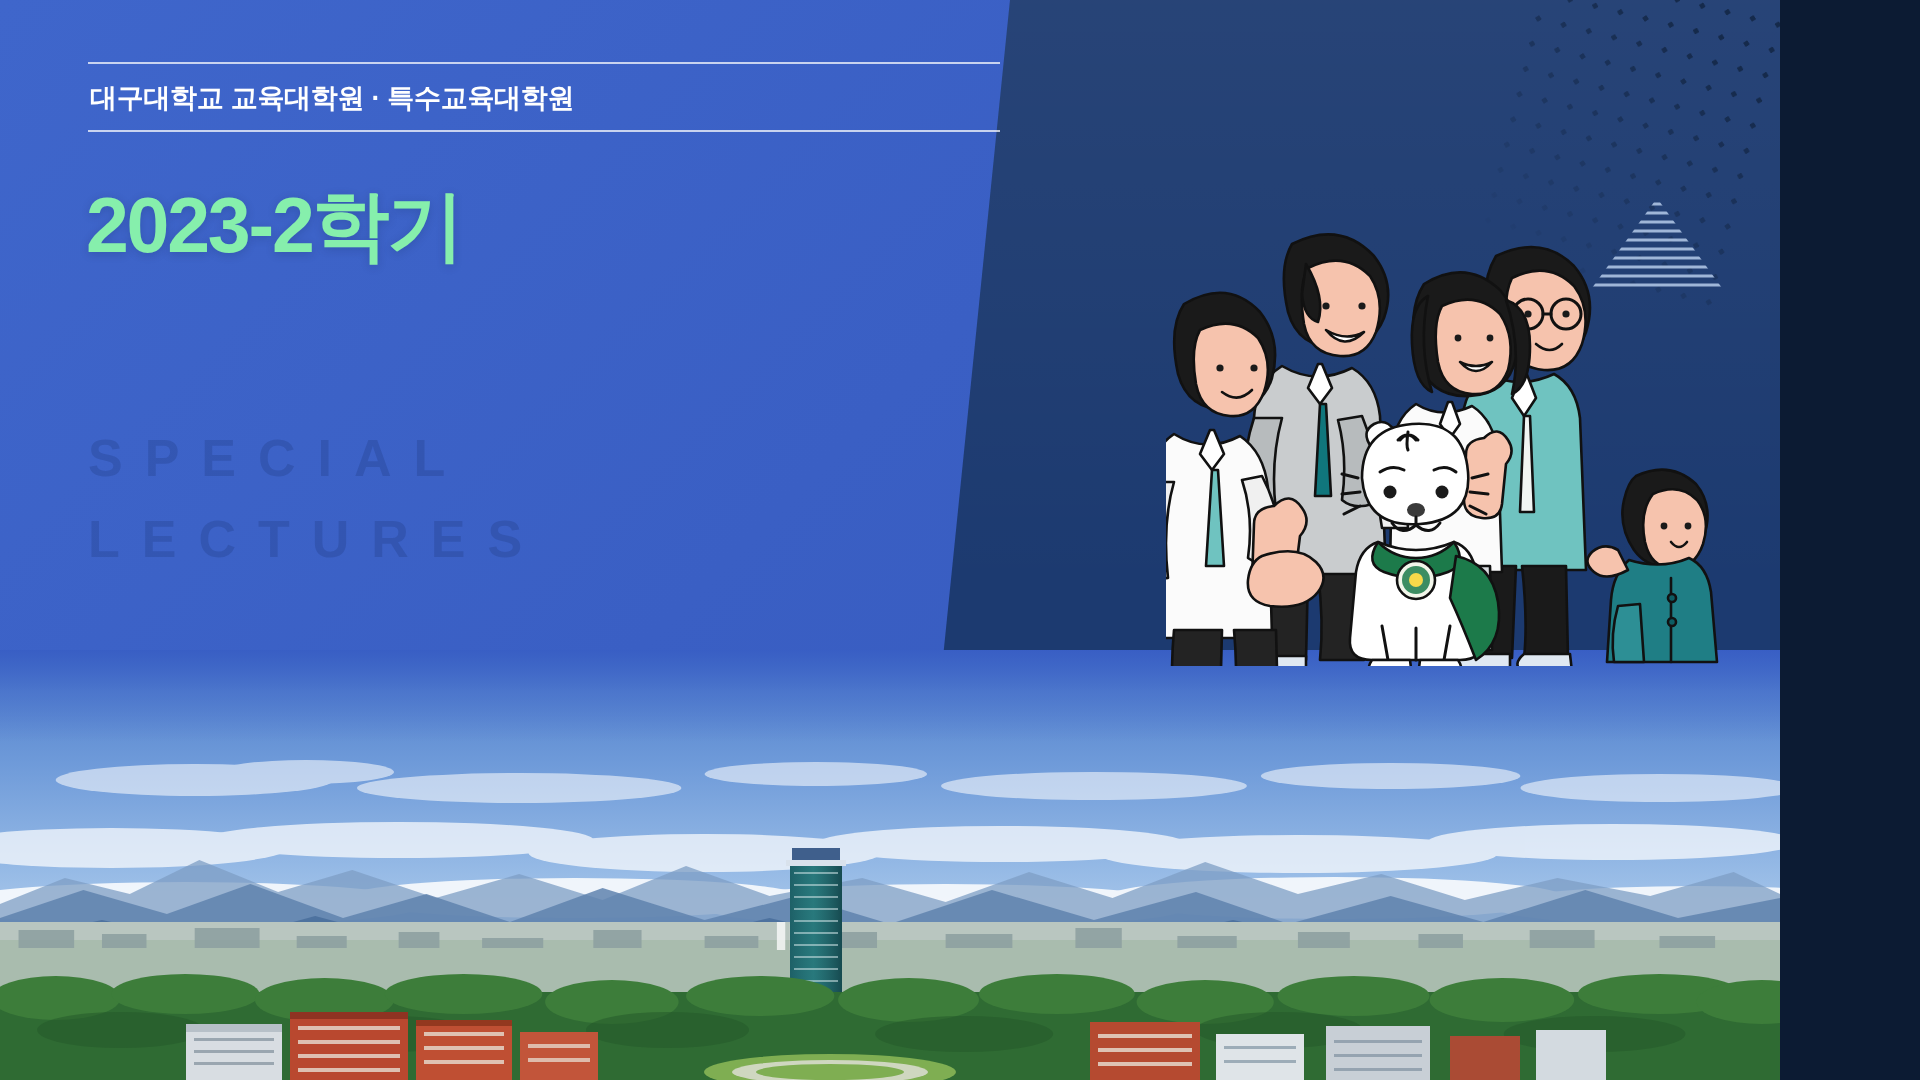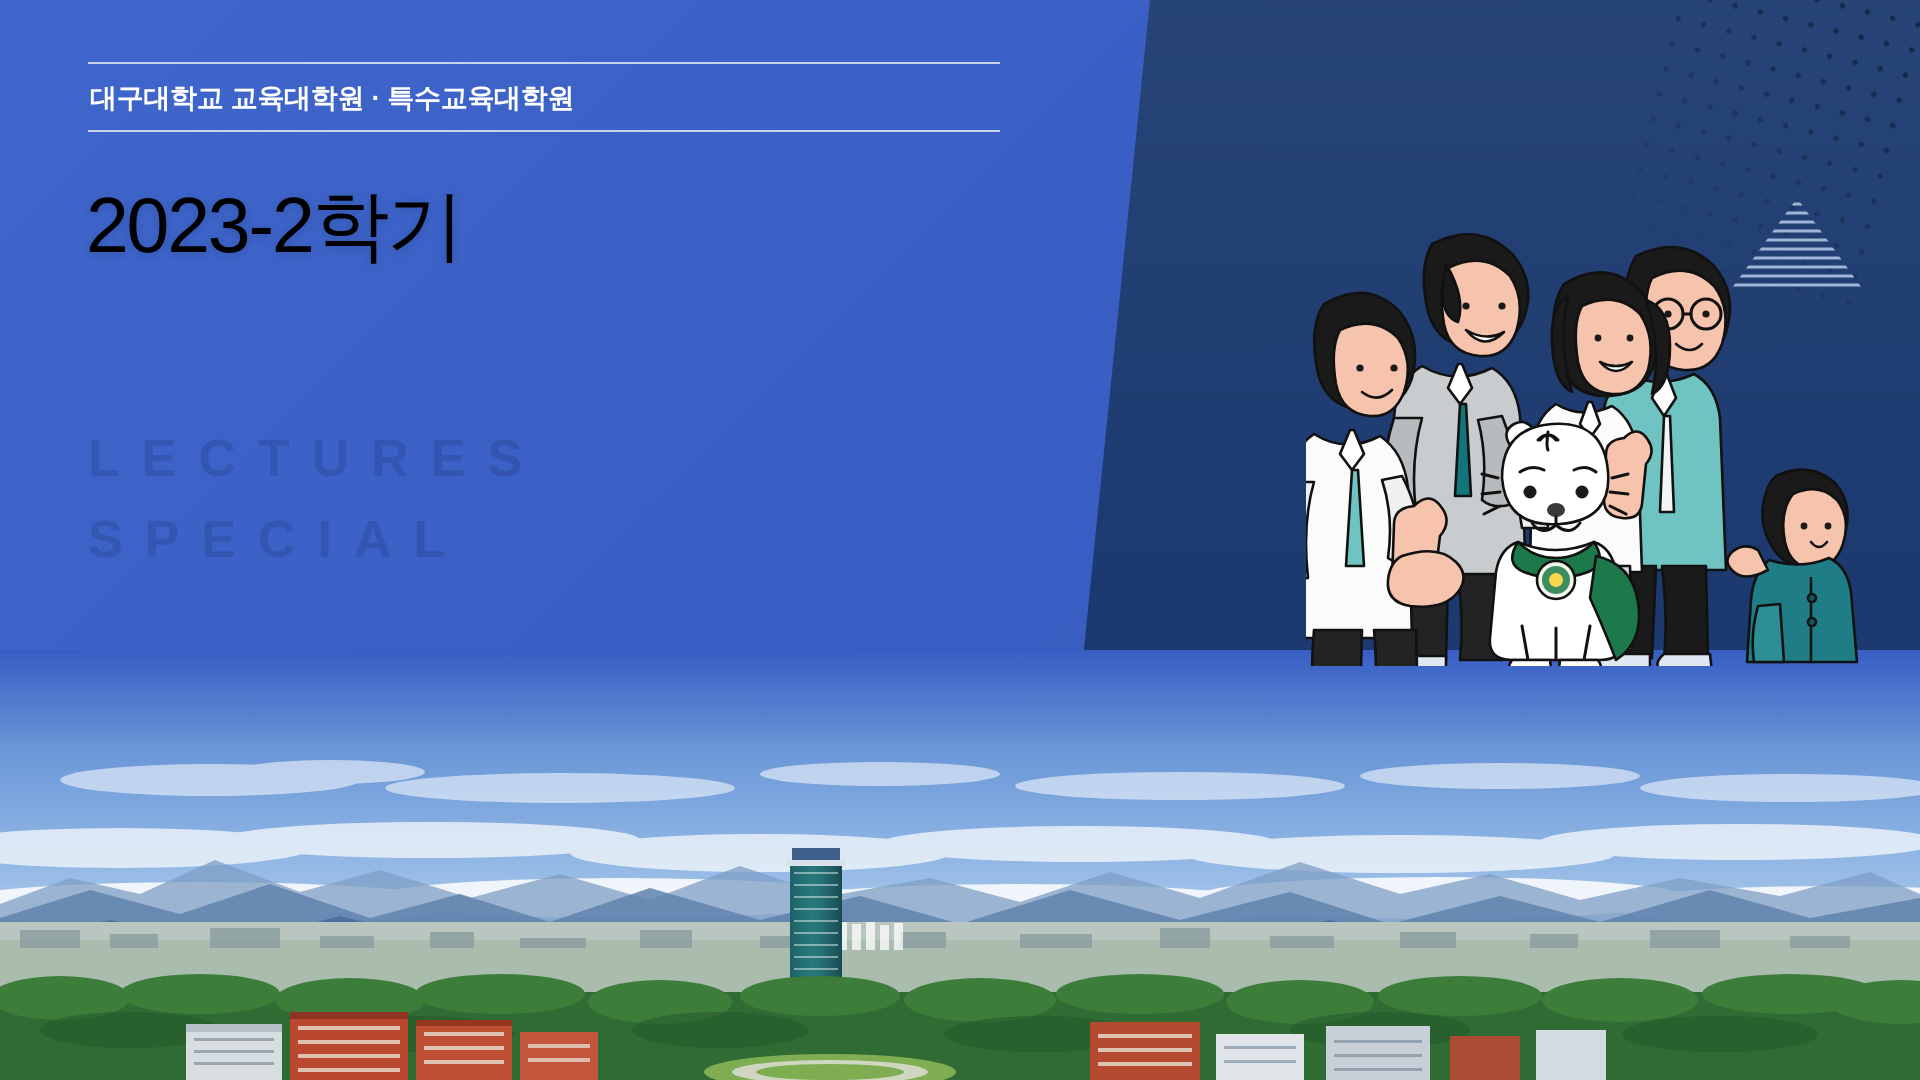--- a/index.html
+++ b/index.html
@@ -1,18 +1,18 @@
 <!DOCTYPE html>
 <html><head>
 <meta charset="utf-8">
 <style>
   html,body{margin:0;padding:0;background:#0c1b33;}
   body{font-family:"Liberation Sans","DejaVu Sans",sans-serif;}
   #banner{
-    position:relative;width:1920px;height:1080px;overflow:hidden;
+    position:relative;width:1780px;height:1080px;overflow:hidden;
     background:#3B63C8;
   }
   
   .bg-left{position:absolute;inset:0;background:linear-gradient(135deg,#3f66cb 0%,#3a5fc4 45%,#3558b9 100%);}
   .bg-right{
     position:absolute;top:0;right:0;width:880px;height:100%;
     background:#1c3a70;
     clip-path:polygon(110px 0, 880px 0, 880px 100%, 0 100%);
   }
   .bg-right-sheen{
@@ -33,22 +33,22 @@
   .tri{position:absolute;top:198px;right:58px;width:130px;height:90px;}
   
   .kicker-wrap{position:absolute;left:88px;top:62px;width:912px;}
   .rule{height:2px;background:rgba(255,255,255,.72);}
   .kicker{
     color:#fff;font-size:27px;font-weight:700;letter-spacing:-.3px;
     padding:16px 2px 14px 2px;white-space:nowrap;
   }
   
   .title{
-    position:absolute;left:86px;top:176px;color:#000000;
-    font-size:77px;font-weight:400;line-height:1.29;letter-spacing:-2.2px;
+    position:absolute;left:86px;top:176px;color:#86efac;
+    font-size:77px;font-weight:700;line-height:1.29;letter-spacing:-2.2px;
     text-shadow:0 2px 10px rgba(12,26,60,.18);
   }
   .title div{white-space:nowrap;}
   
   .watermark{
     position:absolute;left:88px;top:418px;
     font-size:52px;font-weight:800;line-height:1.55;
     letter-spacing:22px;color:rgba(22,44,104,.22);
     -webkit-user-select:none;user-select:none;
   }
@@ -399,17 +399,17 @@
     <div class="rule"></div>
     <div class="kicker">대구대학교 교육대학원 · 특수교육대학원</div>
     <div class="rule"></div>
   </div>
 
   <div class="title">
     <div>2023-2학기</div>
   </div>
 
   <div class="watermark">
+    <div>SPECIAL</div>
     <div>LECTURES</div>
-    <div>SPECIAL</div>
   </div>
 
 </div>
 
 </body></html>

